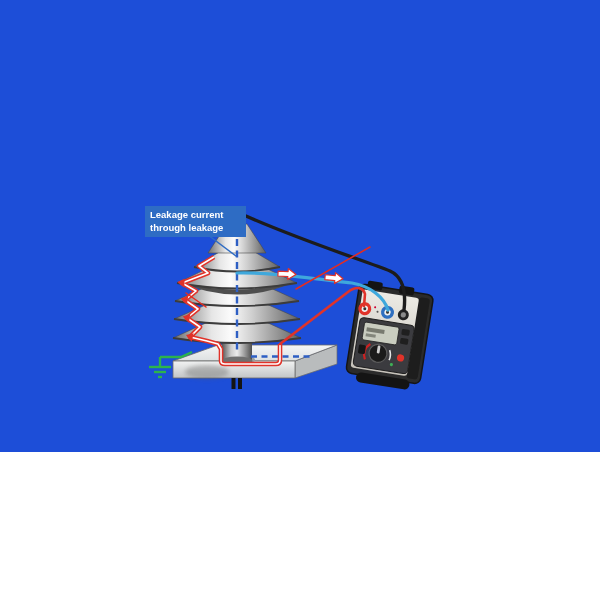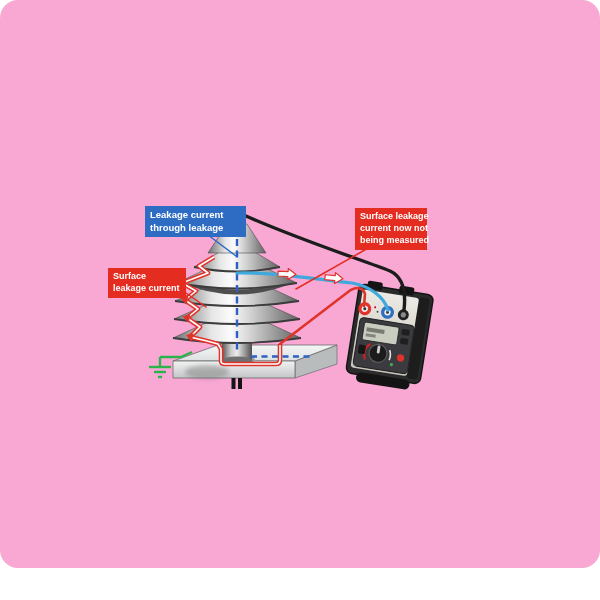--- a/index.html
+++ b/index.html
@@ -1,17 +1,17 @@
 <!DOCTYPE html>
 <html><head>
 <meta charset="utf-8">
 <style>
   html,body{margin:0;padding:0;background:#ffffff;}
   body{width:600px;height:600px;font-family:"Liberation Sans",sans-serif;}
-  .stage{position:relative;width:600px;height:568px;background:#f9a8d4;overflow:hidden;border-radius:18px;}
+  .stage{position:relative;width:600px;height:452px;background:#1d4ed8;overflow:hidden;}
   .stage svg{position:absolute;left:0;top:0;}
   .callout{position:absolute;color:#ffffff;font-weight:bold;line-height:1.32;
            padding:3px 5px;box-sizing:border-box;letter-spacing:0px;}
   .callout-blue{background:#2e6cc4;font-size:9.5px;}
   .callout-red{background:#e52c21;font-size:9px;}
   .callout div{white-space:nowrap;}
 </style>
 </head>
 <body>
 
@@ -163,24 +163,15 @@
     <line x1="186" y1="293" x2="206" y2="307" stroke="#e52c21" stroke-width="1.5"></line>
     <line x1="370" y1="247" x2="296" y2="289" stroke="#e52c21" stroke-width="1.5"></line>
   </g>
 </svg>
 
 <div class="callout callout-blue" style="left:145px;top:206px;width:101px;">
   <div>Leakage current</div>
   <div>through leakage</div>
 </div>
 
-<div class="callout callout-red" style="left:108px;top:268px;width:78px;">
-  <div>Surface</div>
-  <div>leakage current</div>
-</div>
 
-<div class="callout callout-red" style="left:355px;top:208px;width:72px;">
-  <div>Surface leakage</div>
-  <div>current now not</div>
-  <div>being measured</div>
-</div>
 
 </div>
 
 </body></html>

